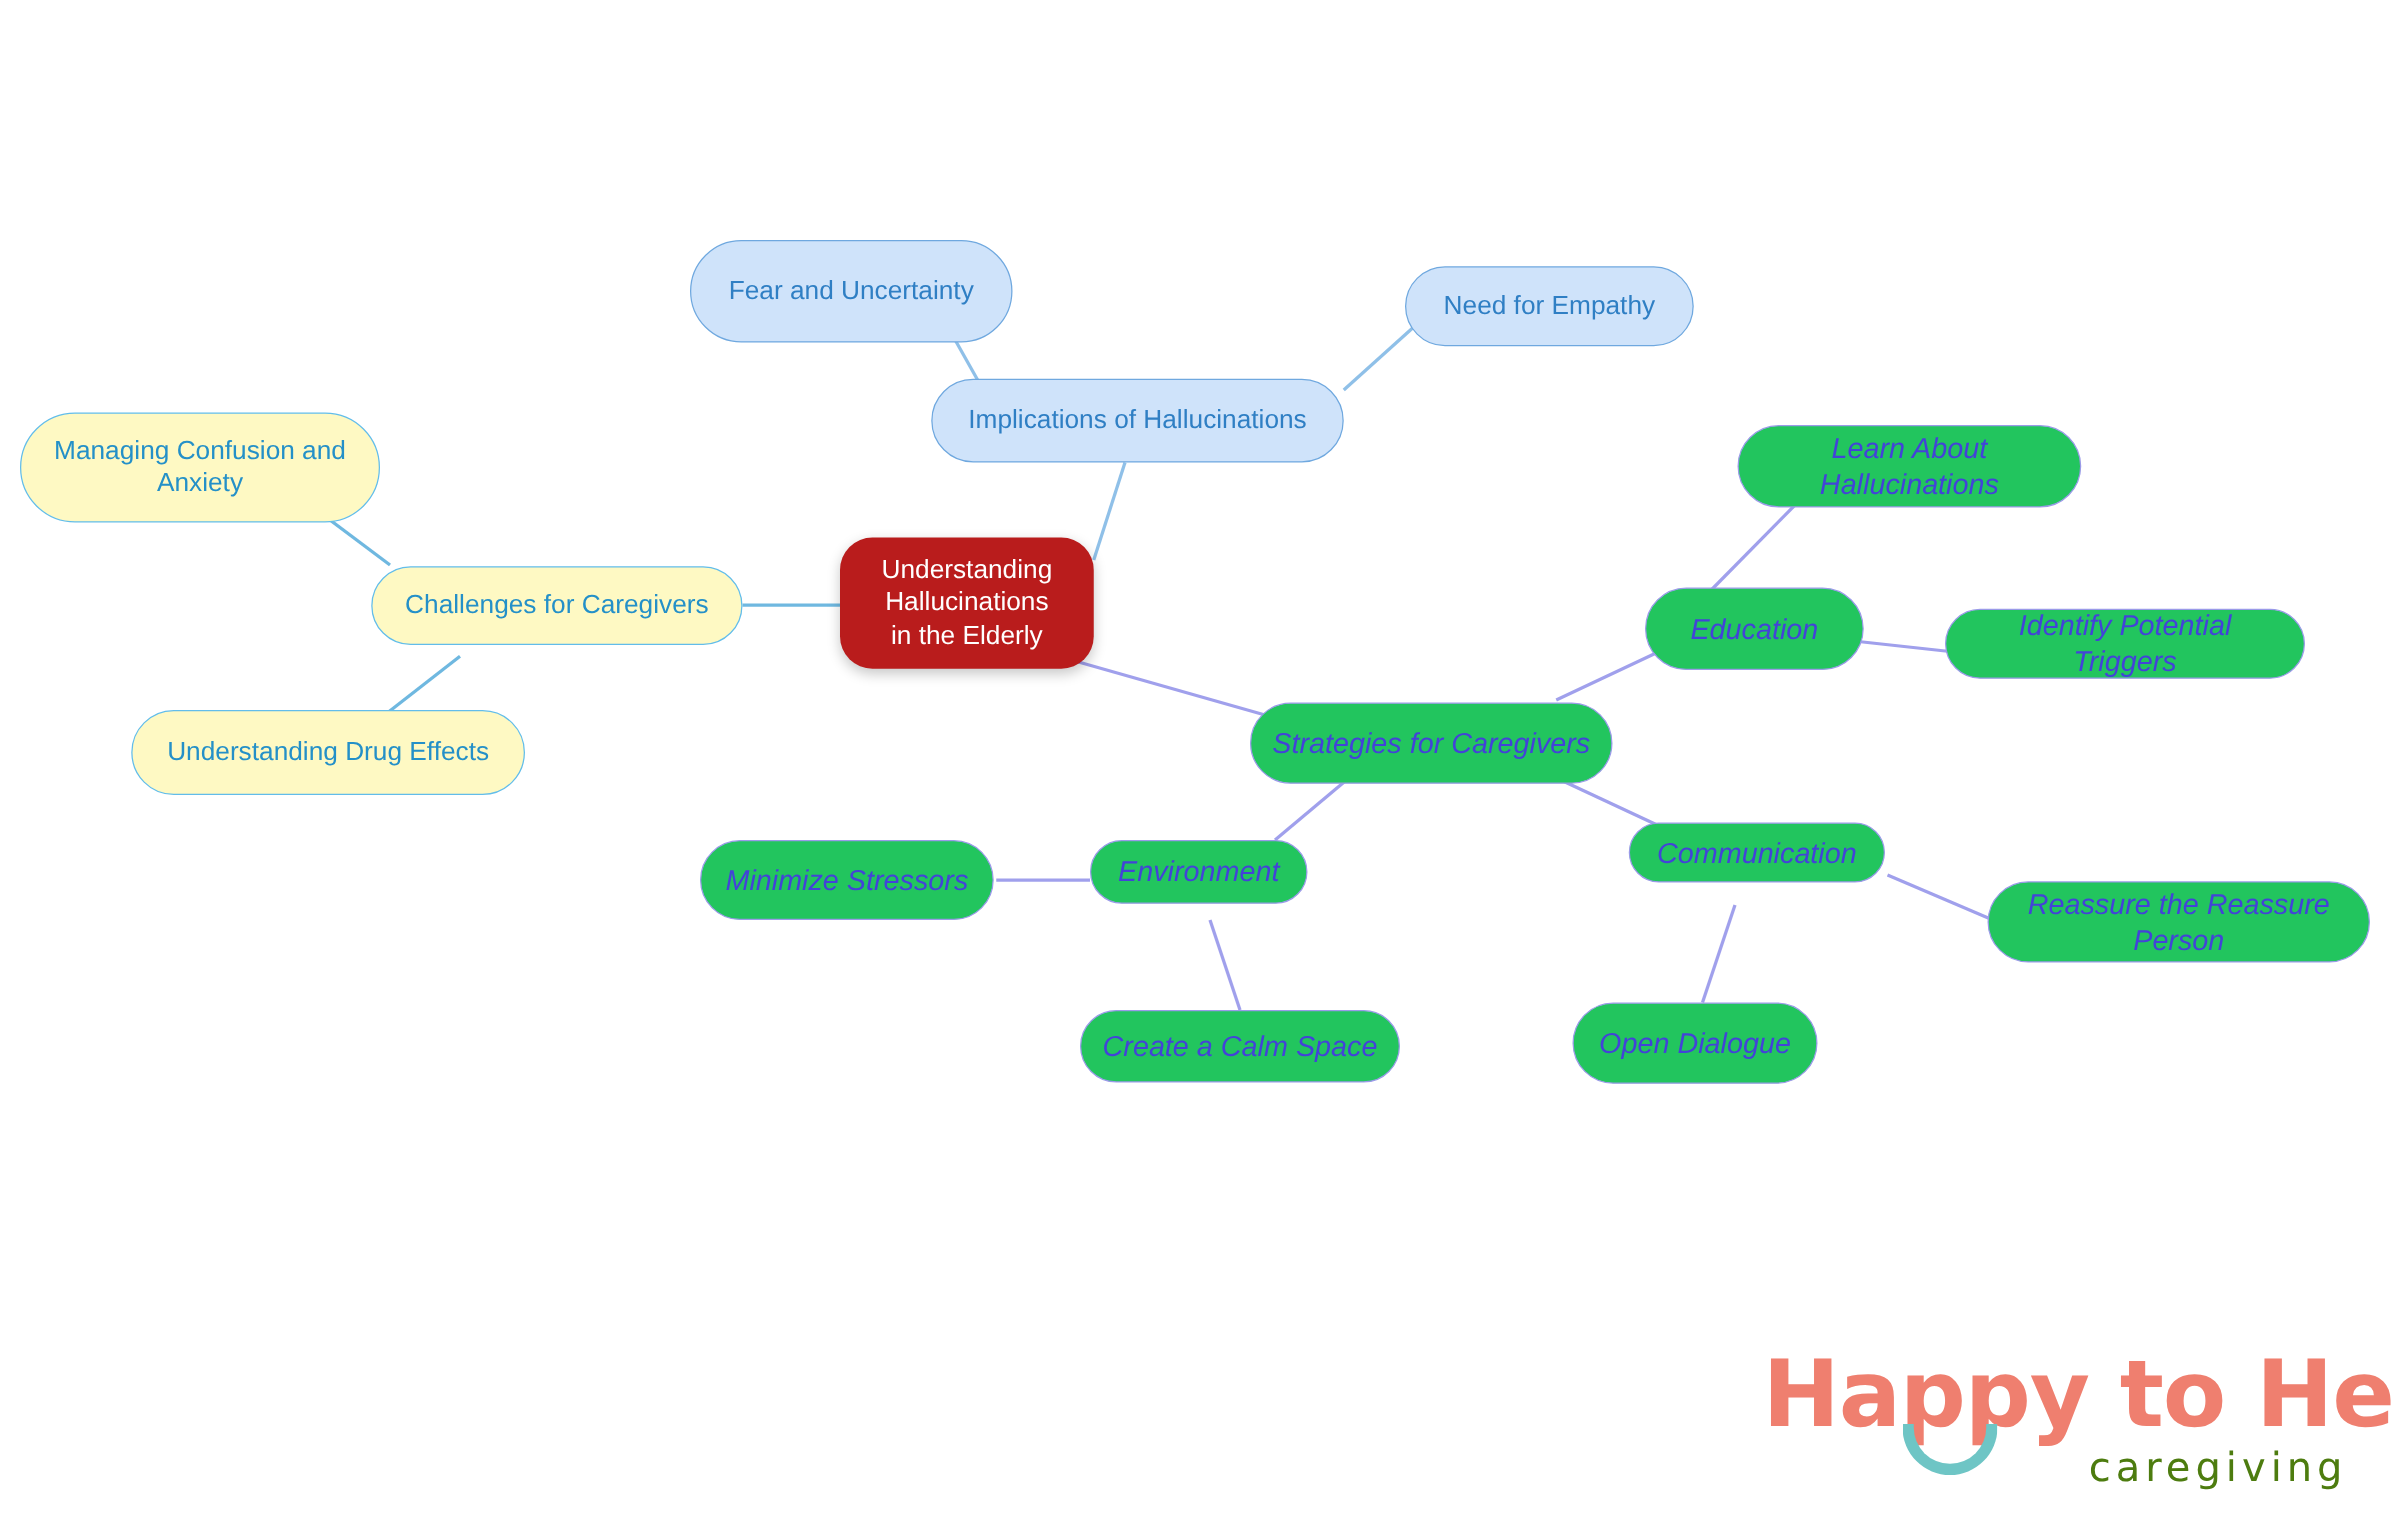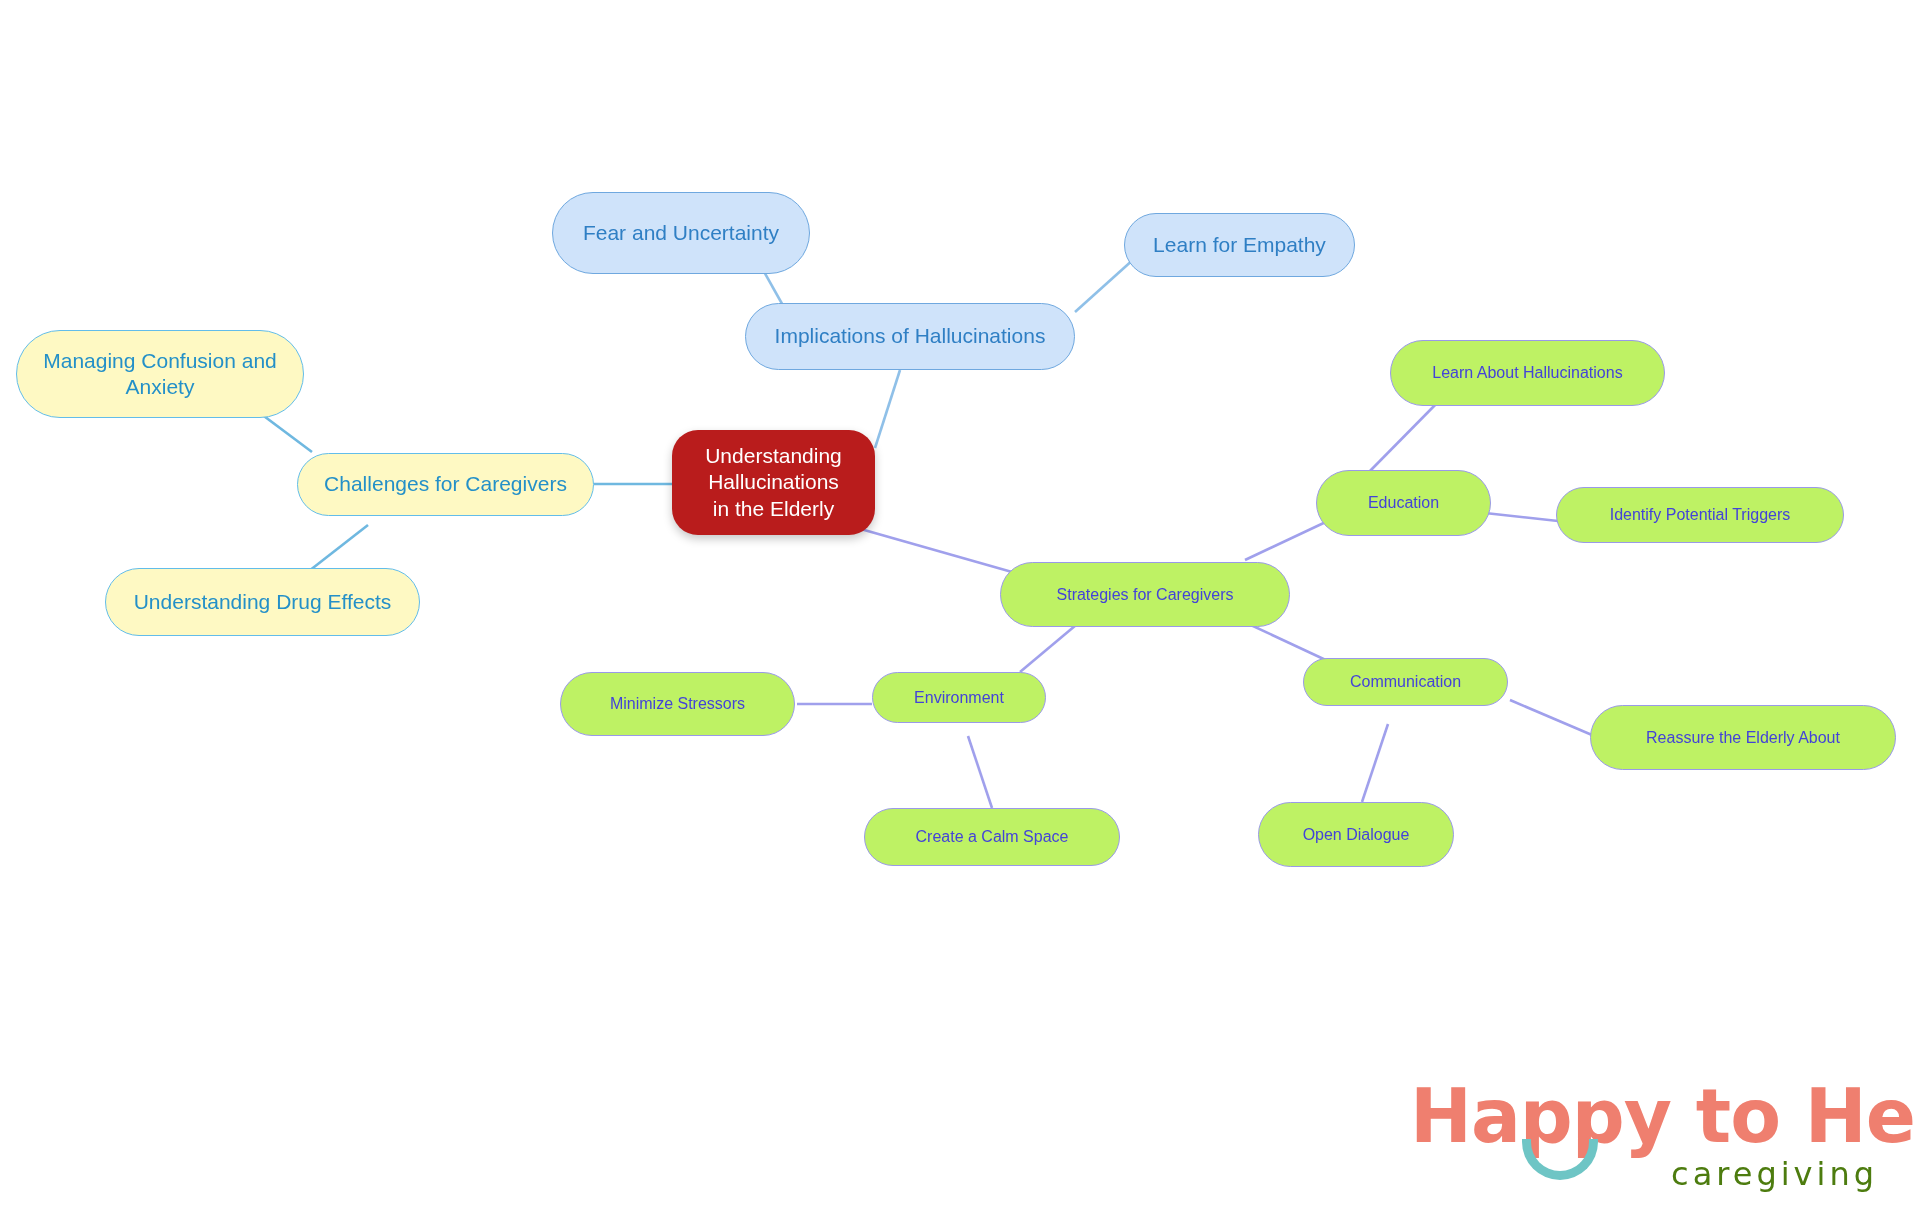--- a/index.html
+++ b/index.html
@@ -57,24 +57,25 @@
     color: #2f7fc4;
     font-size: 21px;
   }
   .n-sky {
     background: #fef9c3;
     border-color: #62bdea;
     color: #2490c8;
     font-size: 21px;
   }
   .n-purple {
-    background: #bef264;
+    background: #22c55e;
     border-color: #9a9ae8;
     color: #4343d8;
-    font-size: 16px;
+    font-size: 23px;
+    font-style: italic;
   }
   
   #logo {
     position: absolute;
     right: 40px;
     bottom: 22px;
     width: 470px;
     height: 120px;
   }
   .logo-main {
@@ -148,40 +149,40 @@
     <path d="M 968 736 L 992 808" stroke="#a0a0ec" stroke-width="2.6" fill="none"></path>
   </svg>
 
   <div class="node root n-root" style="left:672px; top:430px; width:203px; height:105px;">Understanding Hallucinations
 in the Elderly</div>
 
   <div class="node n-blue" style="left:745px; top:303px; width:330px; height:67px;">Implications of Hallucinations</div>
 
   <div class="node n-blue" style="left:552px; top:192px; width:258px; height:82px;">Fear and Uncertainty</div>
 
-  <div class="node n-blue" style="left:1124px; top:213px; width:231px; height:64px;">Learn for Empathy</div>
+  <div class="node n-blue" style="left:1124px; top:213px; width:231px; height:64px;">Need for Empathy</div>
 
   <div class="node n-sky" style="left:297px; top:453px; width:297px; height:63px;">Challenges for Caregivers</div>
 
   <div class="node n-sky" style="left:16px; top:330px; width:288px; height:88px;">Managing Confusion and
 Anxiety</div>
 
   <div class="node n-sky" style="left:105px; top:568px; width:315px; height:68px;">Understanding Drug Effects</div>
 
   <div class="node n-purple" style="left:1000px; top:562px; width:290px; height:65px;">Strategies for Caregivers</div>
 
   <div class="node n-purple" style="left:1316px; top:470px; width:175px; height:66px;">Education</div>
 
   <div class="node n-purple" style="left:1390px; top:340px; width:275px; height:66px;">Learn About Hallucinations</div>
 
   <div class="node n-purple" style="left:1556px; top:487px; width:288px; height:56px;">Identify Potential Triggers</div>
 
   <div class="node n-purple" style="left:1303px; top:658px; width:205px; height:48px;text-align:right;">Communication</div>
 
-  <div class="node n-purple" style="left:1590px; top:705px; width:306px; height:65px;">Reassure the Elderly About</div>
+  <div class="node n-purple" style="left:1590px; top:705px; width:306px; height:65px;">Reassure the Reassure Person</div>
 
   <div class="node n-purple" style="left:1258px; top:802px; width:196px; height:65px;">Open Dialogue</div>
 
   <div class="node n-purple" style="left:872px; top:672px; width:174px; height:51px;">Environment</div>
 
   <div class="node n-purple" style="left:560px; top:672px; width:235px; height:64px;">Minimize Stressors</div>
 
   <div class="node n-purple" style="left:864px; top:808px; width:256px; height:58px;">Create a Calm Space</div>
 
   <div id="logo">

